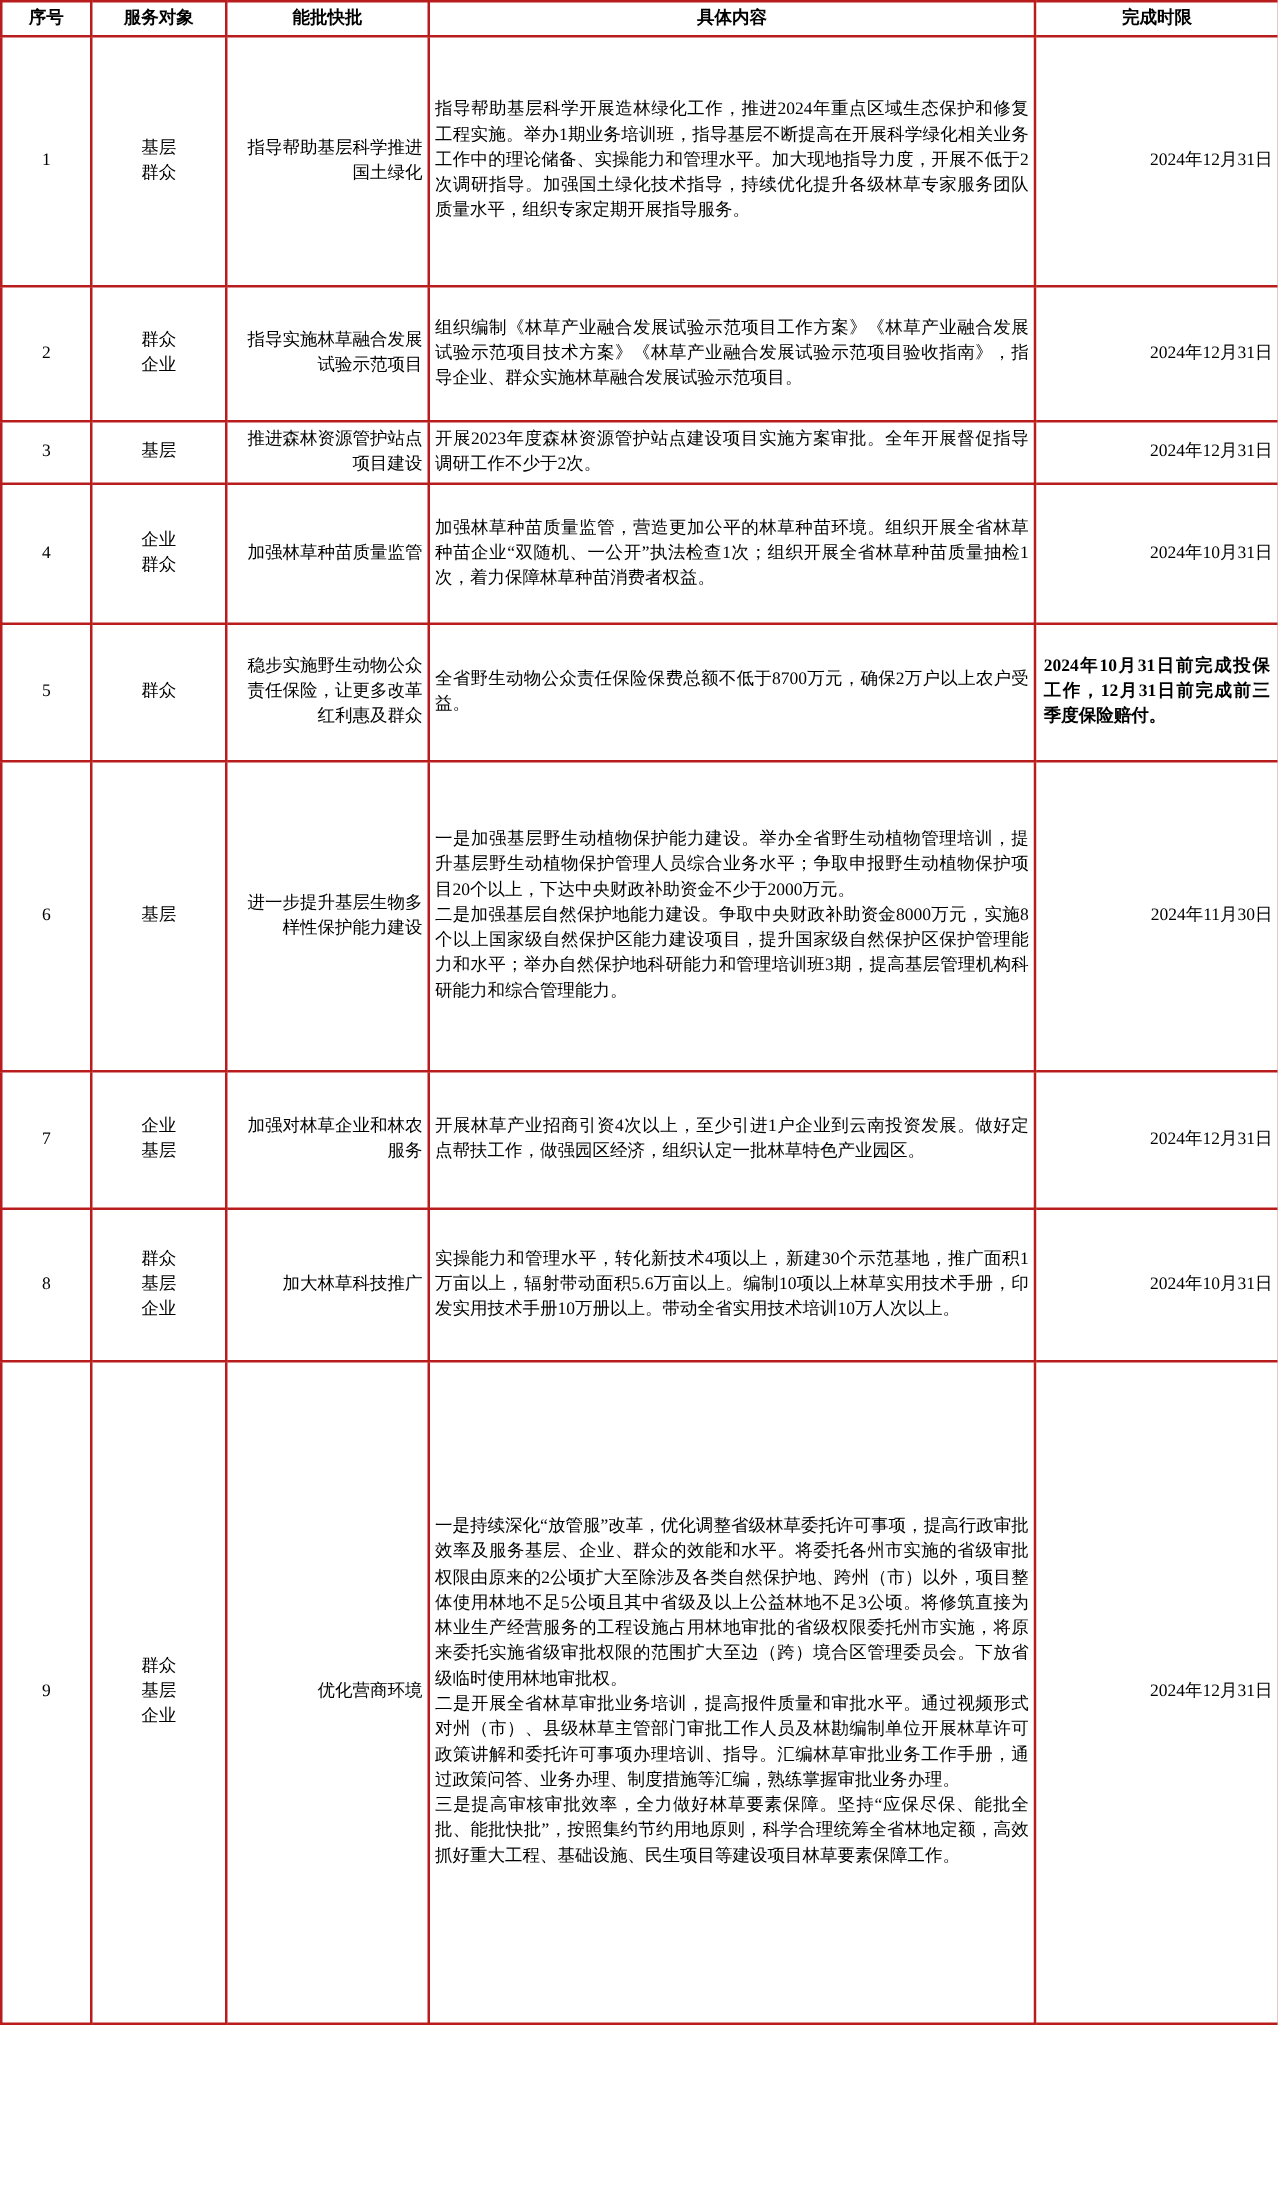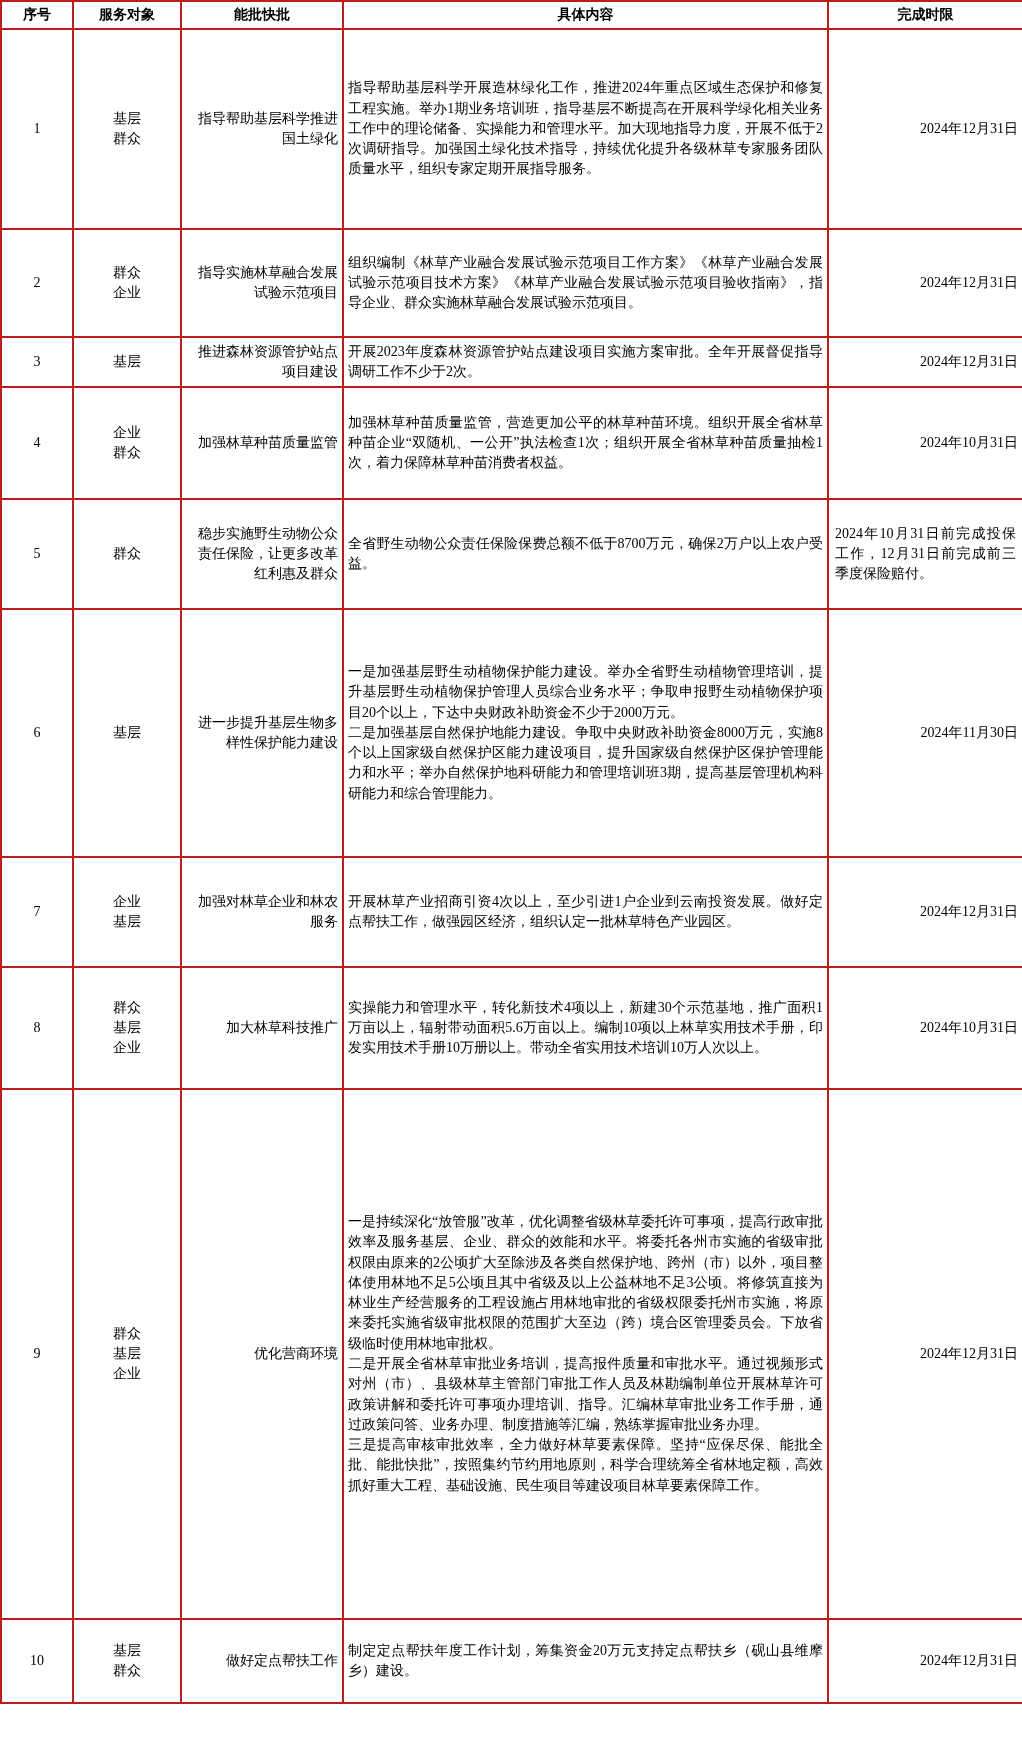--- a/index.html
+++ b/index.html
@@ -39,21 +39,21 @@
   col.c-target { width: 108px; }
   col.c-item { width: 162px; }
   col.c-content { width: 485px; }
   col.c-deadline { width: 195px; }
 
   td.cell-no { text-align: center; }
   td.cell-target { text-align: center; white-space: pre-line; }
   td.cell-item { text-align: right; }
   td.cell-content { text-align: justify; white-space: pre-line; padding: 4px 5px; margin-top: 17px; }
   td.cell-deadline { text-align: right; }
-  td.cell-deadline.long { text-align: justify; padding: 4px 6px; }
+  td.cell-deadline.long { text-align: justify; padding: 4px 6px; font-weight: bold; }
 
   tr.r1  { height: 200px; }
   tr.r2  { height: 108px; }
   tr.r3  { height: 50px;  }
   tr.r4  { height: 112px; }
   tr.r5  { height: 110px; }
   tr.r6  { height: 248px; }
   tr.r7  { height: 110px; }
   tr.r8  { height: 122px; }
   tr.r9  { height: 530px; }
@@ -148,23 +148,15 @@
         <td class="cell-no">9</td>
         <td class="cell-target">群众
 基层
 企业</td>
         <td class="cell-item">优化营商环境</td>
         <td class="cell-content">一是持续深化“放管服”改革，优化调整省级林草委托许可事项，提高行政审批效率及服务基层、企业、群众的效能和水平。将委托各州市实施的省级审批权限由原来的2公顷扩大至除涉及各类自然保护地、跨州（市）以外，项目整体使用林地不足5公顷且其中省级及以上公益林地不足3公顷。将修筑直接为林业生产经营服务的工程设施占用林地审批的省级权限委托州市实施，将原来委托实施省级审批权限的范围扩大至边（跨）境合区管理委员会。下放省级临时使用林地审批权。
 二是开展全省林草审批业务培训，提高报件质量和审批水平。通过视频形式对州（市）、县级林草主管部门审批工作人员及林勘编制单位开展林草许可政策讲解和委托许可事项办理培训、指导。汇编林草审批业务工作手册，通过政策问答、业务办理、制度措施等汇编，熟练掌握审批业务办理。
 三是提高审核审批效率，全力做好林草要素保障。坚持“应保尽保、能批全批、能批快批”，按照集约节约用地原则，科学合理统筹全省林地定额，高效抓好重大工程、基础设施、民生项目等建设项目林草要素保障工作。</td>
         <td class="cell-deadline">2024年12月31日</td>
       </tr>
-      <tr class="r10">
-        <td class="cell-no">10</td>
-        <td class="cell-target">基层
-群众</td>
-        <td class="cell-item">做好定点帮扶工作</td>
-        <td class="cell-content">制定定点帮扶年度工作计划，筹集资金20万元支持定点帮扶乡（砚山县维摩乡）建设。</td>
-        <td class="cell-deadline">2024年12月31日</td>
-      </tr>
     </tbody>
   </table>
 </div>
 
 </body></html>

